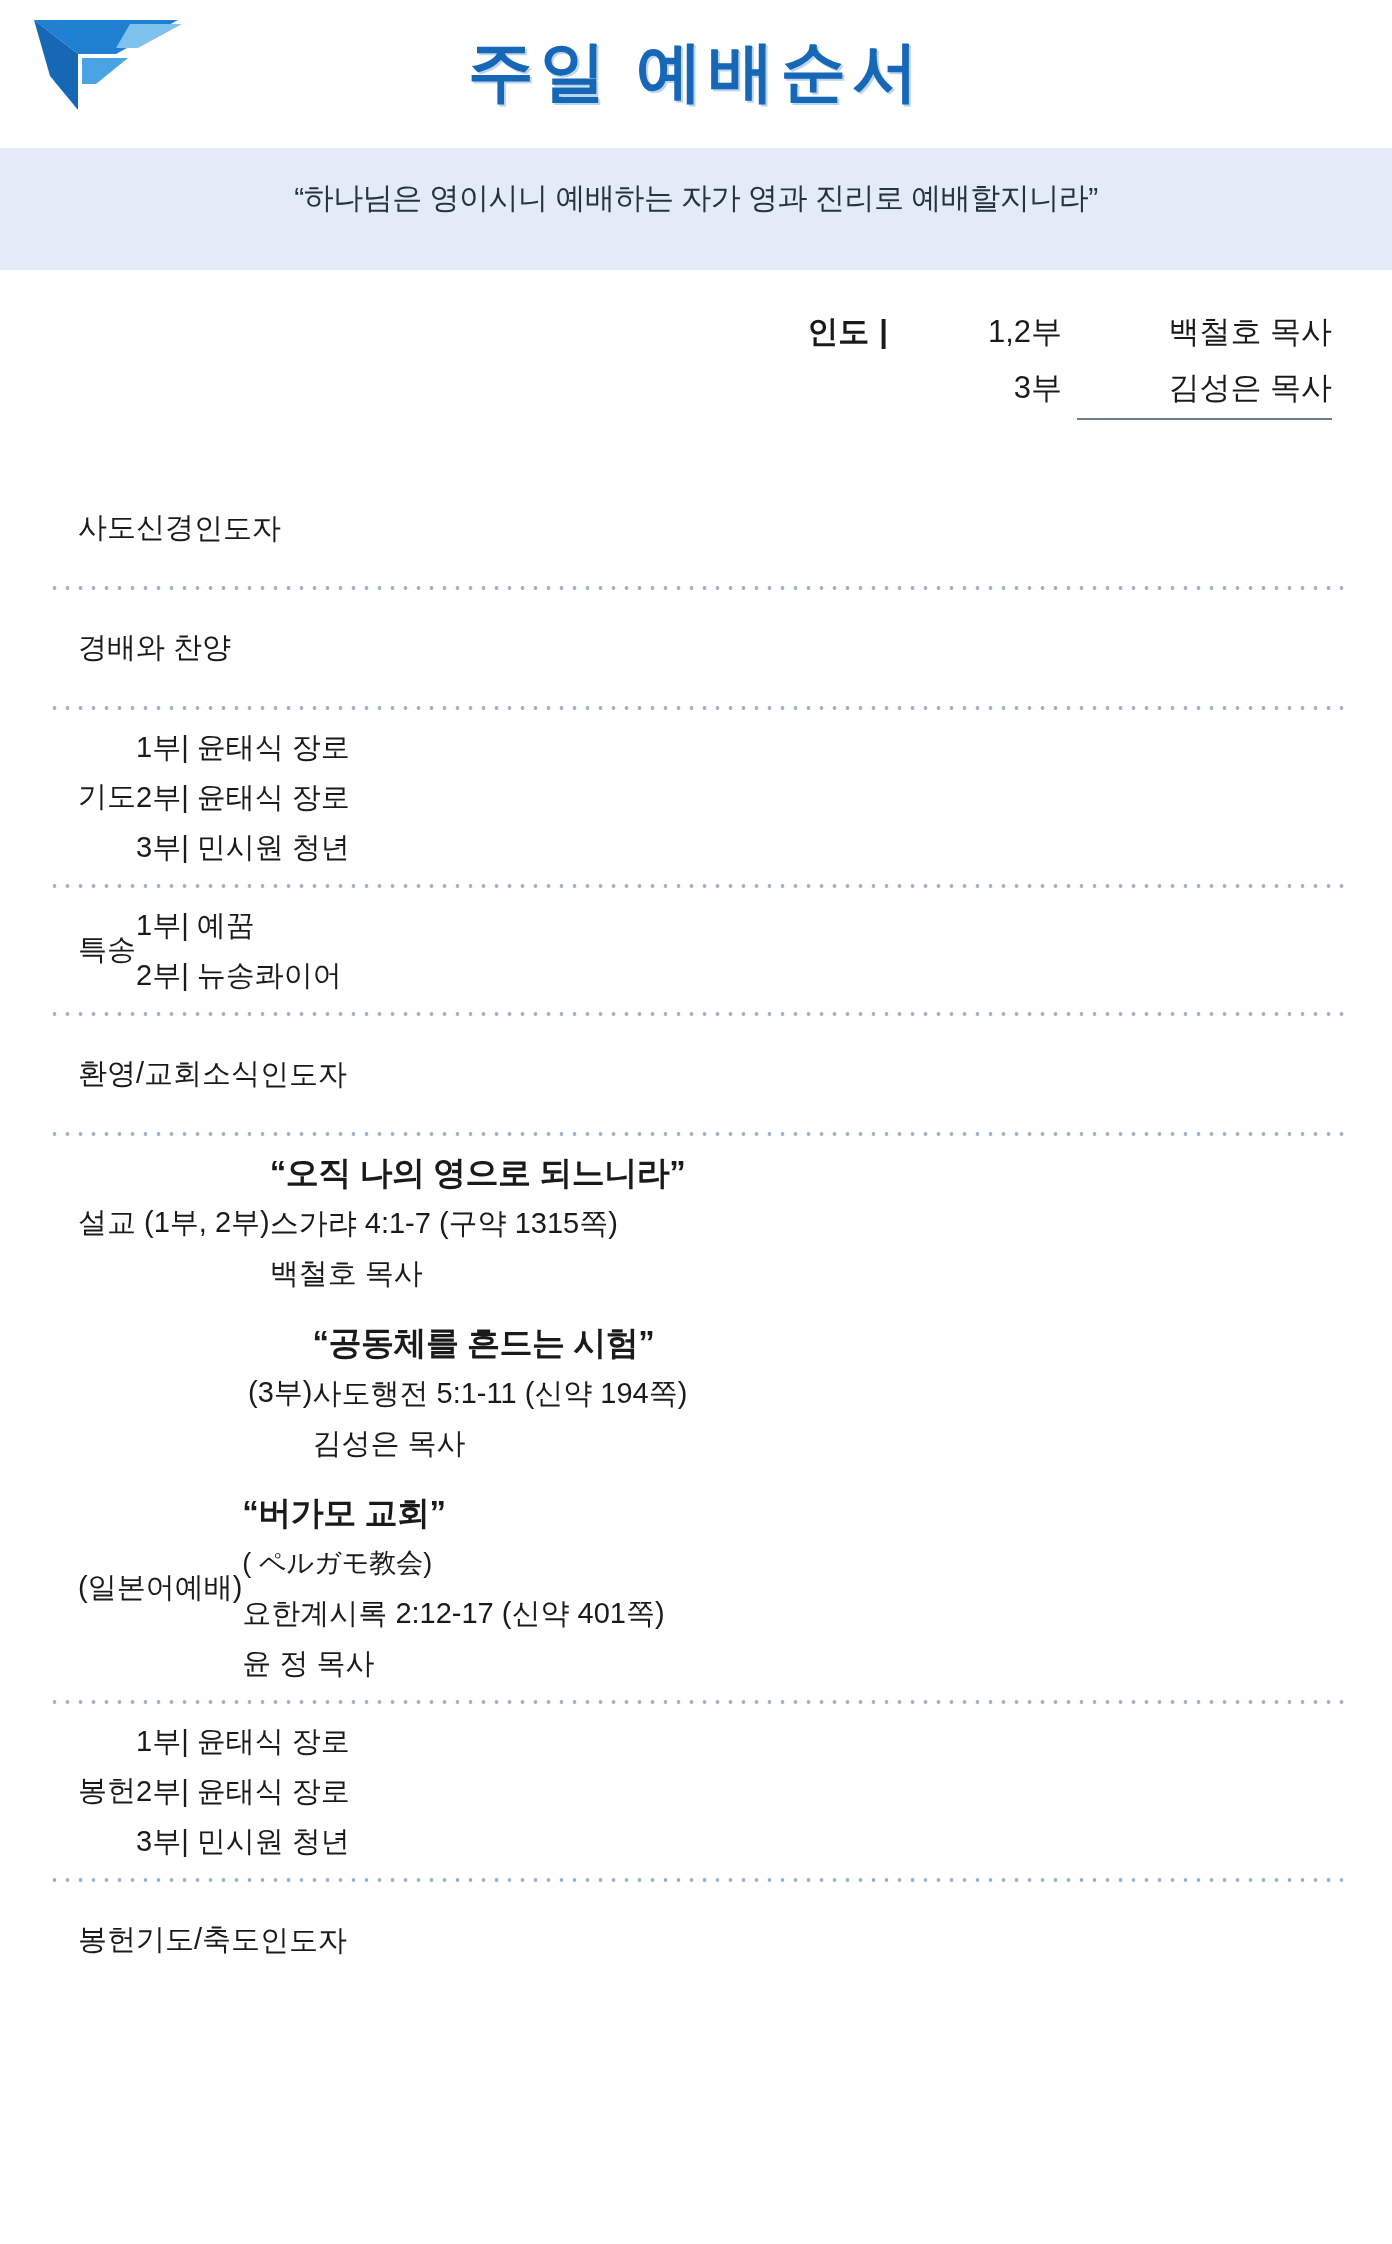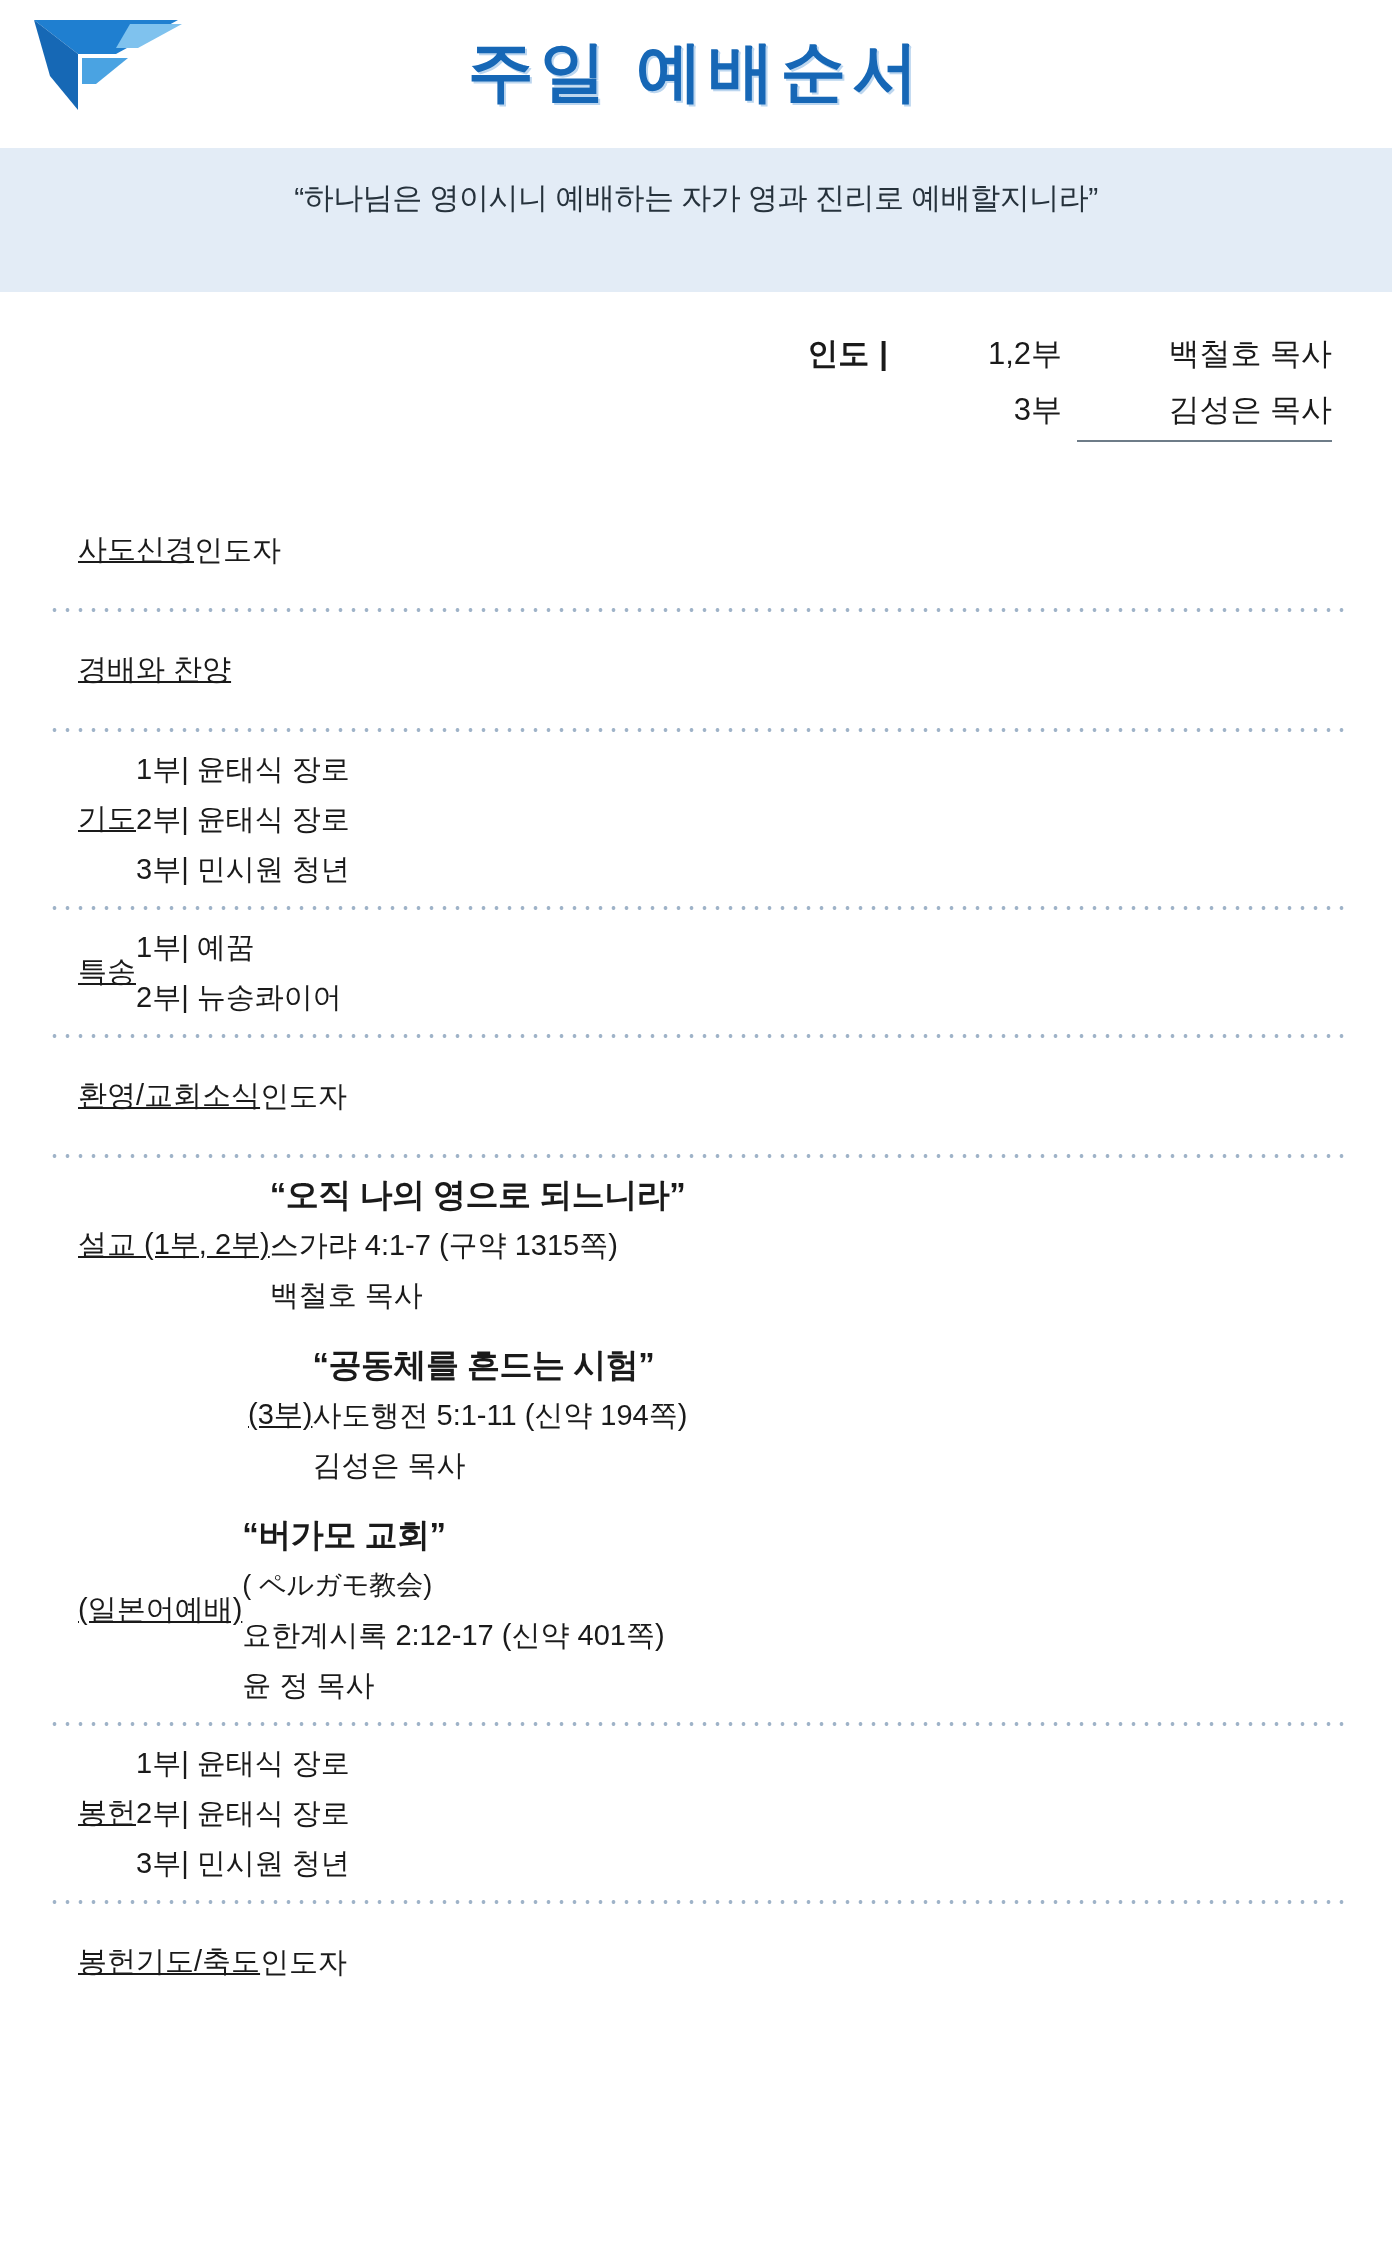--- a/index.html
+++ b/index.html
@@ -36,21 +36,21 @@
     text-align: center;
     font-size: 66px;
     font-weight: bold;
     letter-spacing: 6px;
     color: #1667b6;
     text-shadow: 2px 2px 0 #bcd6ef;
   }
 
   .band {
     background: #e3ecf6;
-    height: 144px;
+    height: 122px;
     position: relative;
   }
   .verse {
     position: absolute;
     left: 0;
     right: 0;
     top: 30px;
     text-align: center;
     font-size: 30px;
     color: #26323c;
@@ -106,21 +106,20 @@
     justify-content: space-between;
     min-height: 92px;
     padding: 10px 0;
   }
   .row-left {
     font-size: 29px;
     color: #1a1a1a;
     white-space: nowrap;
     padding-left: 30px;
     flex: 0 0 auto;
-    text-decoration: underline;
   }
   .row-left.indent {
     padding-left: 200px;
   }
   .row-right {
     text-align: left;
     font-size: 29px;
     line-height: 50px;
     flex: 1 1 auto;
     padding-right: 30px;

